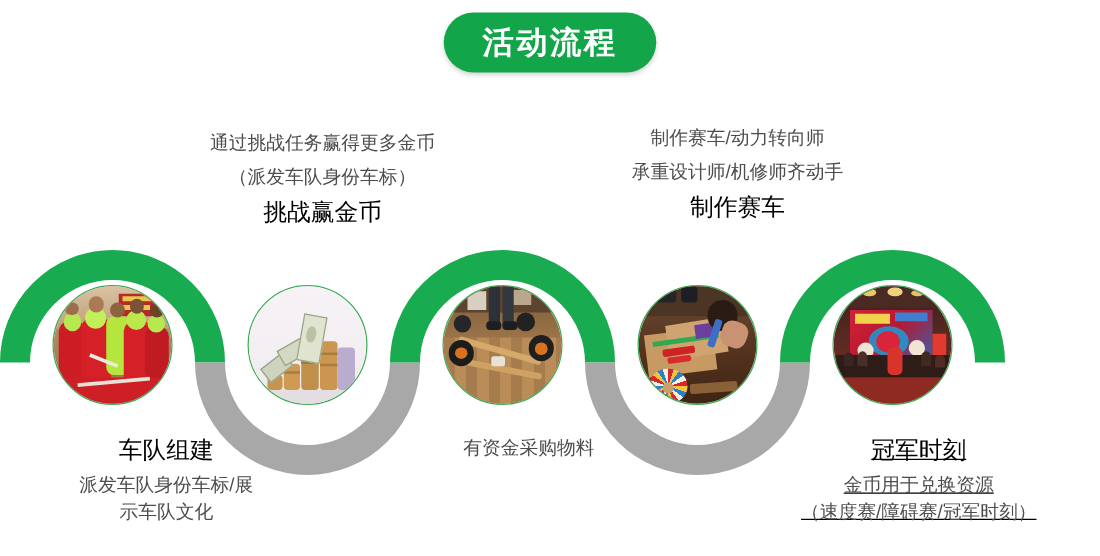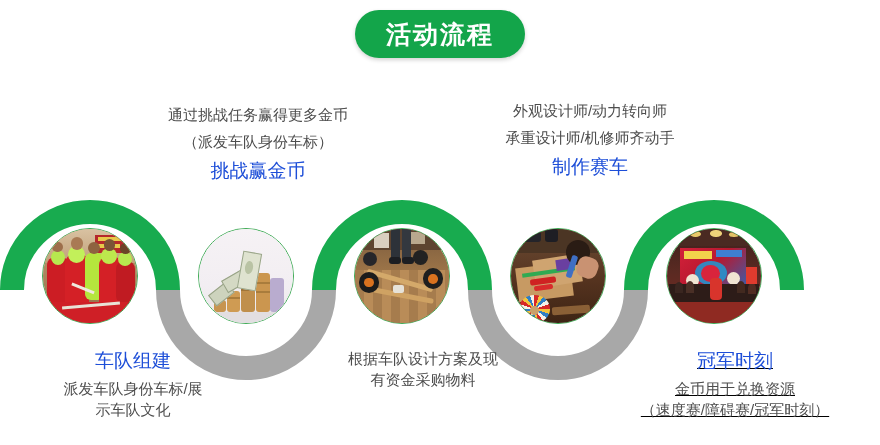--- a/index.html
+++ b/index.html
@@ -68,21 +68,21 @@
     overflow: hidden;
   }
   .ph-layer { position: absolute; }
 
   
   .caption {
     position: absolute;
     text-align: center;
   }
   .cap-title {
-    color: #1d4ed8;
+    color: #000000;
     font-size: 19px;
     line-height: 26px;
     white-space: nowrap;
   }
   .cap-desc {
     color: #4d4d4d;
     font-size: 15px;
     line-height: 21px;
     white-space: nowrap;
   }
@@ -243,33 +243,32 @@
     </div>
   </div>
 
   <div class="caption cap-above" style="left:108px; top:104px; width:300px;">
     <div class="cap-desc">通过挑战任务赢得更多金币</div>
     <div class="cap-desc">（派发车队身份车标）</div>
     <div class="cap-title">挑战赢金币</div>
   </div>
 
   <div class="caption cap-above" style="left:440px; top:100px; width:300px;">
-    <div class="cap-desc">外观设计师/动力转向师</div>
+    <div class="cap-desc">制作赛车/动力转向师</div>
     <div class="cap-desc">承重设计师/机修师齐动手</div>
     <div class="cap-title">制作赛车</div>
   </div>
 
   <div class="caption cap-below" style="left:-12px; top:348px; width:290px;">
     <div class="cap-title">车队组建</div>
     <div class="cap-desc">派发车队身份车标/展</div>
     <div class="cap-desc">示车队文化</div>
   </div>
 
   <div class="caption cap-below" style="left:278px; top:348px; width:290px;">
-    <div class="cap-desc">根据车队设计方案及现</div>
     <div class="cap-desc">有资金采购物料</div>
   </div>
 
   <div class="caption cap-below" style="left:590px; top:348px; width:290px;text-decoration:underline;">
     <div class="cap-title">冠军时刻</div>
     <div class="cap-desc">金币用于兑换资源</div>
     <div class="cap-desc">（速度赛/障碍赛/冠军时刻）</div>
   </div>
 
 </div>

